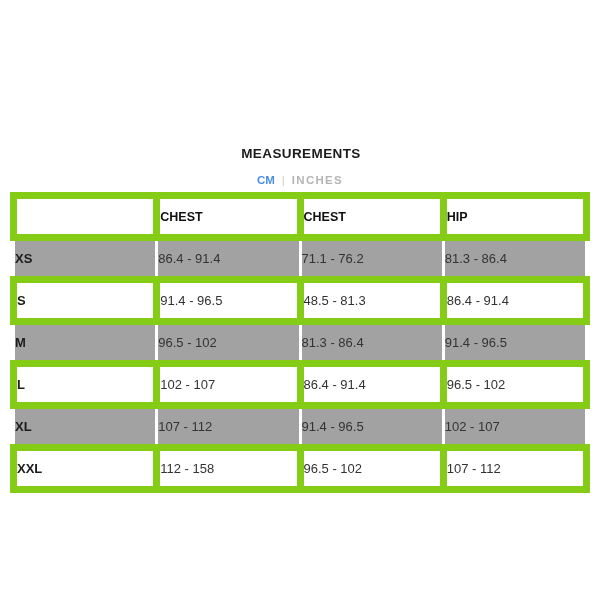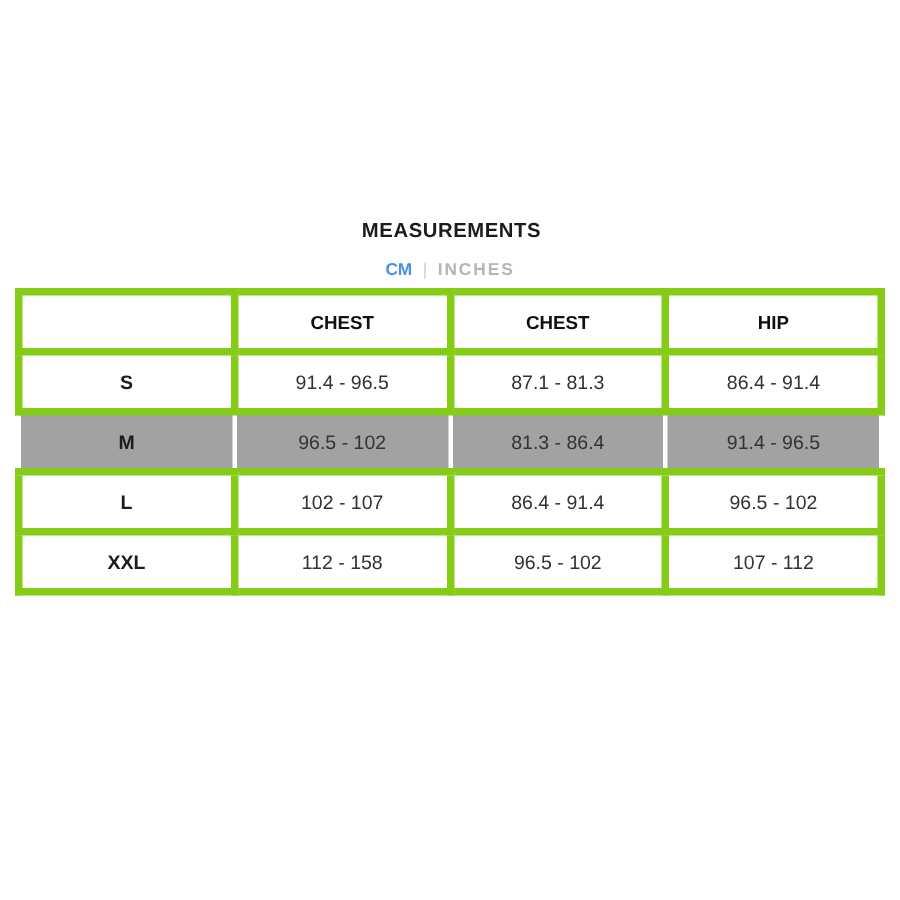--- a/index.html
+++ b/index.html
@@ -52,23 +52,23 @@
   }
   table.size-table {
     position: absolute;
     left: 10px;
     top: 192px;
     width: 580px;
     border-collapse: collapse;
     table-layout: fixed;
   }
   .size-table th, .size-table td {
-    border: 5px solid #84cc16;
+    border: 7px solid #84cc16;
     height: 35px;
-    text-align: center;
+    text-align: left;
     vertical-align: middle;
     padding: 0;
   }
   .size-table thead th {
     background: #ffffff;
     font-size: 12.5px;
     font-weight: 700;
     color: #111111;
   }
   .size-table tbody th {
@@ -104,38 +104,50 @@
   <table class="size-table">
     <thead>
       <tr>
         <th></th>
         <th>CHEST</th>
         <th>CHEST</th>
         <th>HIP</th>
       </tr>
     </thead>
     <tbody>
+      <tr class="shaded">
+        <th>XS</th>
+        <td>86.4 - 91.4</td>
+        <td>71.1 - 76.2</td>
+        <td>81.3 - 86.4</td>
+      </tr>
       <tr>
         <th>S</th>
         <td>91.4 - 96.5</td>
-        <td>87.1 - 81.3</td>
+        <td>48.5 - 81.3</td>
         <td>86.4 - 91.4</td>
       </tr>
       <tr class="shaded">
         <th>M</th>
         <td>96.5 - 102</td>
         <td>81.3 - 86.4</td>
         <td>91.4 - 96.5</td>
       </tr>
       <tr>
         <th>L</th>
         <td>102 - 107</td>
         <td>86.4 - 91.4</td>
         <td>96.5 - 102</td>
       </tr>
+      <tr class="shaded">
+        <th>XL</th>
+        <td>107 - 112</td>
+        <td>91.4 - 96.5</td>
+        <td>102 - 107</td>
+      </tr>
       <tr>
         <th>XXL</th>
         <td>112 - 158</td>
         <td>96.5 - 102</td>
         <td>107 - 112</td>
       </tr>
     </tbody>
   </table>
 
 </div>

